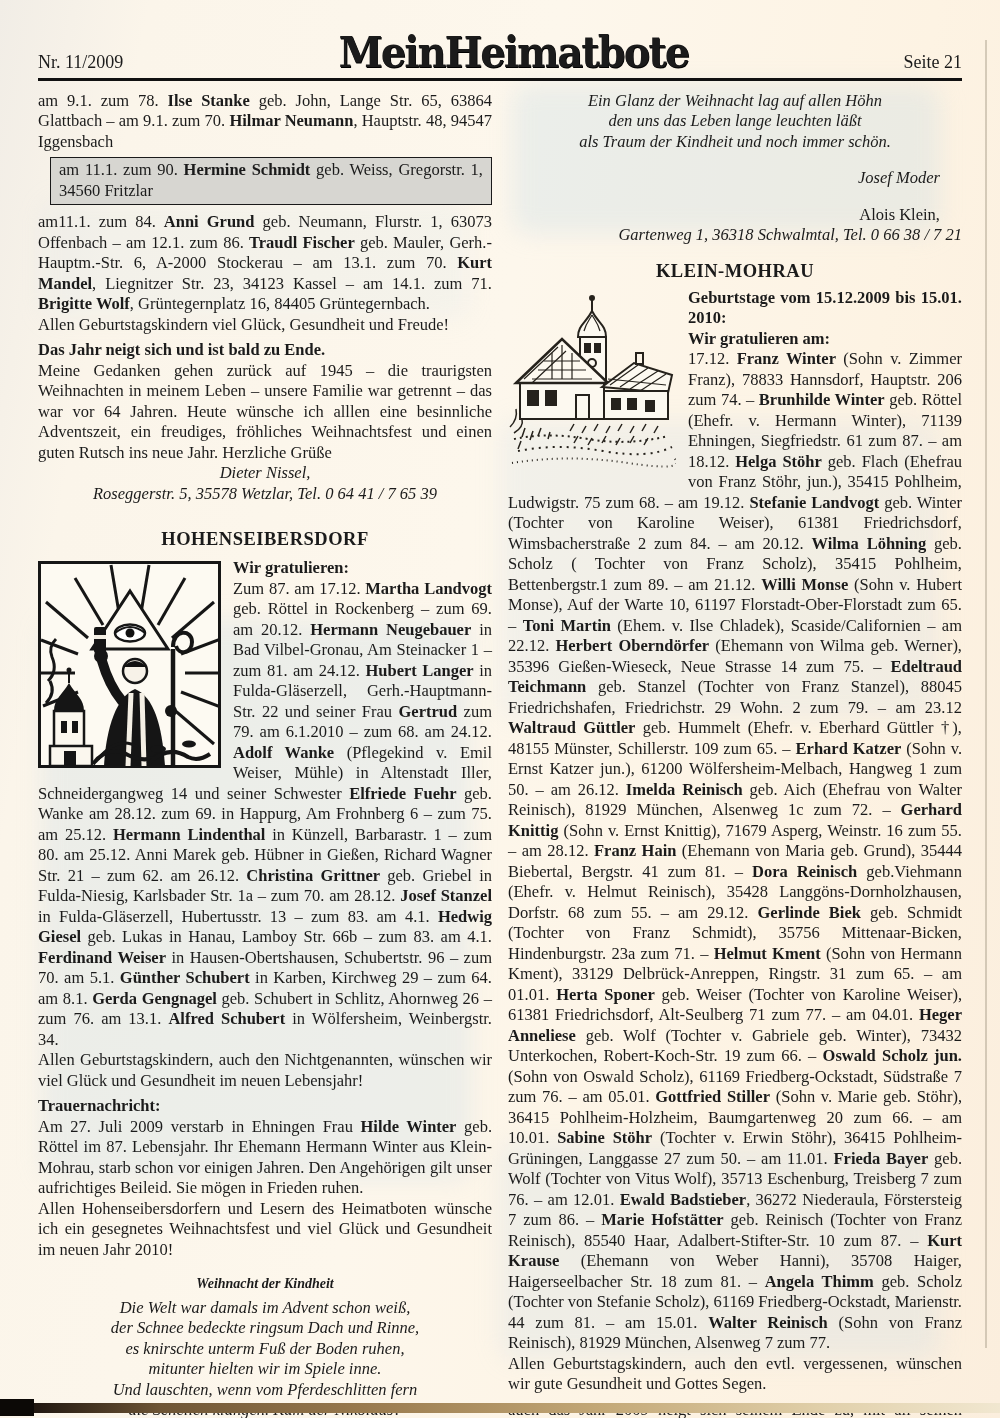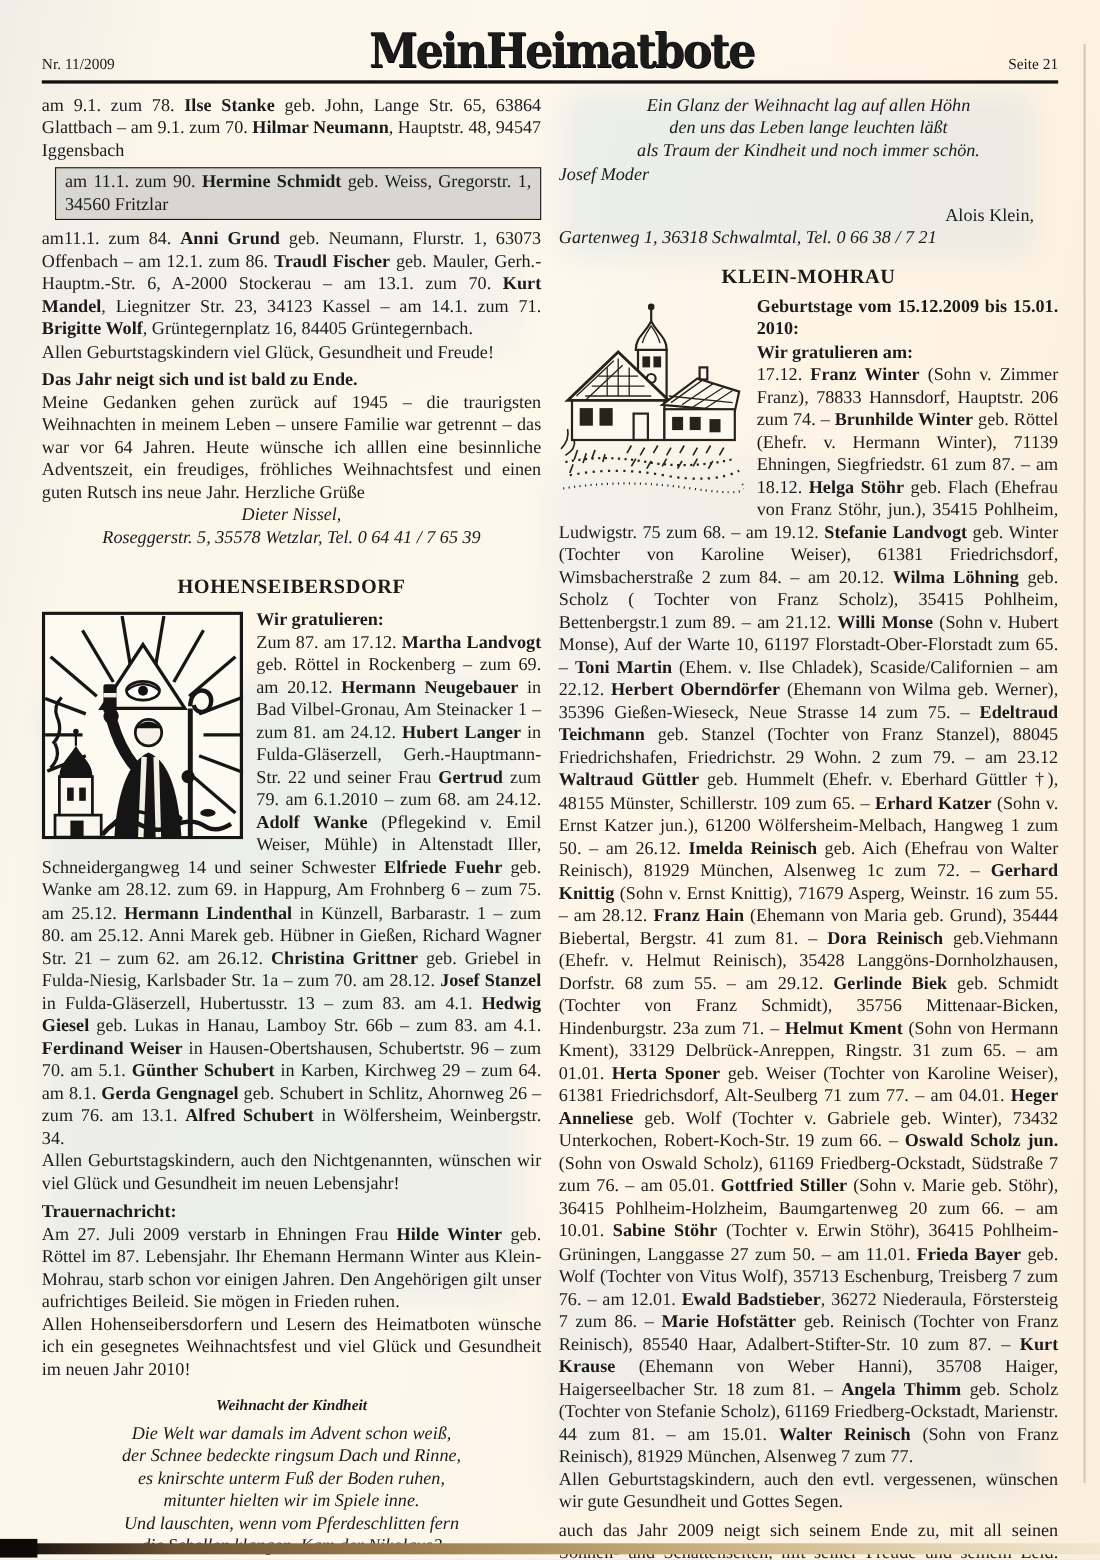--- a/index.html
+++ b/index.html
@@ -3,21 +3,21 @@
 <meta charset="utf-8">
 <style>
   html,body{margin:0;padding:0;}
   body{width:1000px;height:1418px;overflow:hidden;background:#e8e4dc;}
   .page{position:relative;width:1000px;height:1418px;overflow:hidden;
     background:linear-gradient(100deg,#f1ede6 0%,#fbf5ea 12%,#fdf7ec 45%,#fdf3e3 75%,#fbeedd 100%);
     font-family:"Liberation Serif","DejaVu Serif",serif;color:#1b1b1b;}
   .bleed{position:absolute;z-index:1;filter:blur(12px);border-radius:18px;pointer-events:none;}
   .content{position:relative;z-index:2;}
   .pagehead{display:flex;align-items:flex-end;justify-content:space-between;padding:22px 38px 0 38px;}
-  .issue,.pageno{font-size:14px;padding-bottom:2px;margin-top:30px;}
+  .issue,.pageno{font-size:18px;padding-bottom:2px;margin-top:30px;}
   .masthead{font-size:40px;font-weight:bold;letter-spacing:-2px;transform:scaleY(1.08);
     font-family:"DejaVu Serif",serif;text-shadow:0.6px 0.6px 0 #000;}
   .rule{height:2.5px;background:#111;margin:3px 38px 0 38px;}
   .cols{display:flex;gap:16px;padding:10px 38px 0 38px;}
   .col{width:456px;font-size:16.5px;line-height:20.5px;text-align:justify;}
   .p{margin:0 0 5px 0;}
   .nomargin{margin-bottom:0;}
   .bold{font-weight:bold;}
   .italic{font-style:italic;}
   .right{text-align:center;}
@@ -26,23 +26,23 @@
   .h-hohen{margin:24px 0 8px 0;}
   .h-klein{margin:14px 0 6px 0;text-align:center;}
   .boxed{border:1.6px solid #1a1a1a;background:#d7d6d1;padding:2px 8px 3px 8px;margin:5px 0 7px 12px;}
   .boxed .p{margin:0;}
   .figure-left{float:left;margin:3px 12px 2px 0;}
   .grat{margin:0;}
   .grat::after{content:"";display:block;clear:both;}
   .sigline{font-style:italic;}
   .poem{text-align:center;font-style:italic;margin-top:14px;}
   .poem-title{font-weight:bold;font-size:14px;margin-bottom:3px;}
-  .quote-author{font-style:italic;padding-right:22px;margin-top:2px;}
+  .quote-author{text-align:right;font-style:italic;padding-right:22px;margin-top:16px;}
   .quote-name{text-align:right;padding-right:22px;margin-top:16px;}
-  .quote-addr{font-style:italic;}
+  .quote-addr{text-align:right;font-style:italic;}
   .scan-bottom{position:absolute;z-index:3;left:0;bottom:5px;width:100%;height:10px;
     background:linear-gradient(to right,#0e0a07 0%,#241a12 4%,#6e5535 16%,#98794d 36%,#c3a877 60%,#e0cfa9 82%,#f1e7d0 100%);}
   .scan-bottom-left{position:absolute;z-index:3;left:0;bottom:2px;width:34px;height:17px;background:#0c0906;}
   .scan-right-line{position:absolute;z-index:3;top:40px;bottom:70px;right:13px;width:2px;background:rgba(165,152,132,0.45);}
 </style>
 </head>
 <body>
 
 <div class="page">
 

